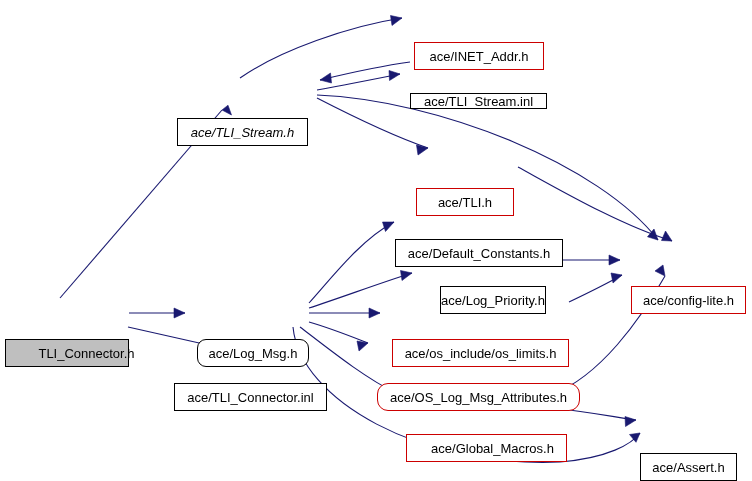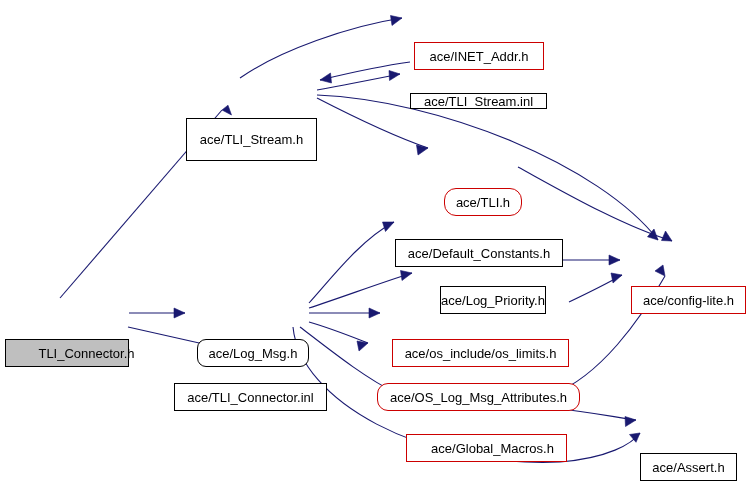--- a/index.html
+++ b/index.html
@@ -138,30 +138,30 @@
       </g>
       <g>
         <path class="edge-path" d="M 553,408 C 590,412 620,418 636,420" stroke="#191970"></path>
         <path class="edge-head" d="M 636,420 l -11,-3.5 l 0.5,10 z" fill="#191970" stroke="#191970"></path>
       </g>
     </svg>
   <div id="node-layer">
       <div class="node-box gray" style="left: 5px; top: 299px; width: 124px; height: 28px;">
         <span class="node-label">TLI_Connector.h</span>
       </div>
-      <div class="node-box" style="left: 186px; top: 78px; width: 131px; height: 43px;">
+      <div class="node-box" style="left: 177px; top: 78px; width: 131px; height: 28px; font-style: italic;">
         <span class="node-label">ace/TLI_Stream.h</span>
       </div>
       <div class="node-box red" style="left: 414px; top: 2px; width: 130px; height: 28px;">
         <span class="node-label">ace/INET_Addr.h</span>
       </div>
       <div class="node-box" style="left: 410px; top: 53px; width: 137px; height: 16px;">
         <span class="node-label">ace/TLI_Stream.inl</span>
       </div>
-      <div class="node-box red" style="left: 444px; top: 148px; width: 78px; height: 28px; border-radius: 12px;">
+      <div class="node-box red" style="left: 416px; top: 148px; width: 98px; height: 28px;">
         <span class="node-label">ace/TLI.h</span>
       </div>
       <div class="node-box" style="left: 395px; top: 199px; width: 168px; height: 28px;">
         <span class="node-label">ace/Default_Constants.h</span>
       </div>
       <div class="node-box" style="left: 440px; top: 246px; width: 106px; height: 28px;">
         <span class="node-label">ace/Log_Priority.h</span>
       </div>
       <div class="node-box red" style="left: 631px; top: 246px; width: 115px; height: 28px;">
         <span class="node-label">ace/config-lite.h</span>

